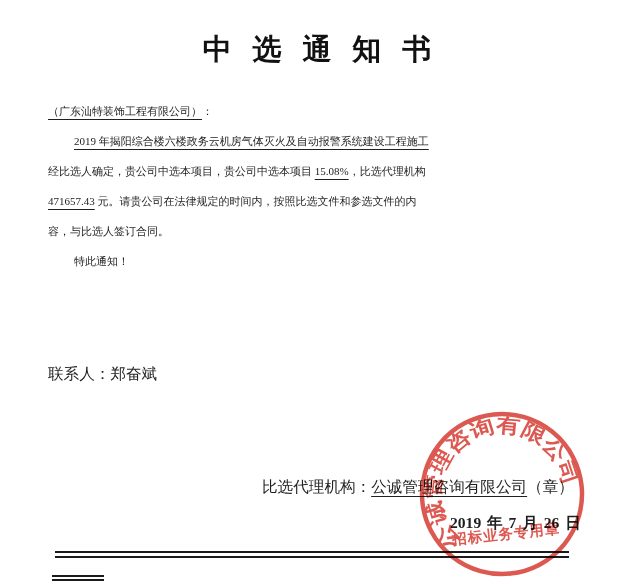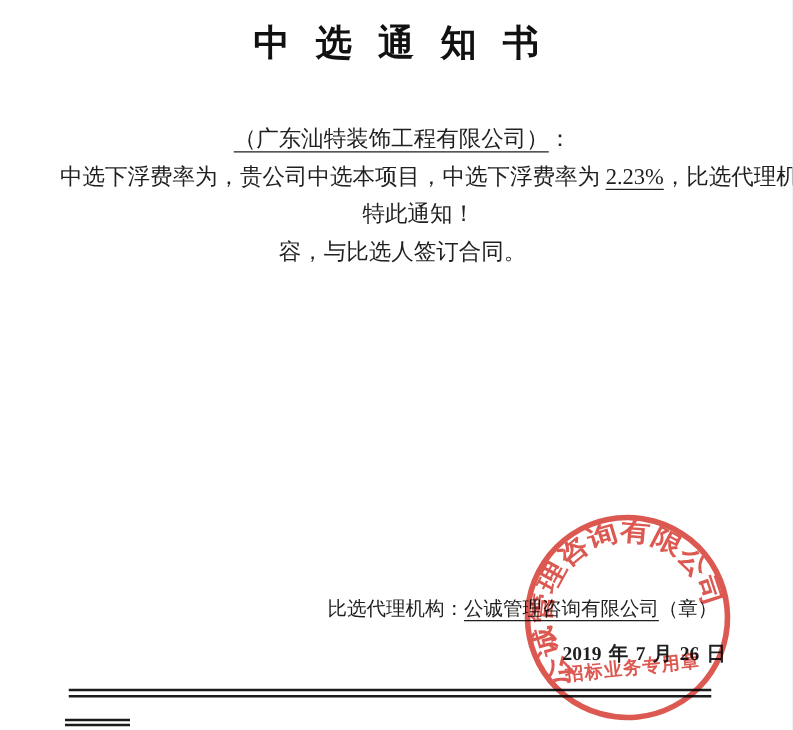--- a/index.html
+++ b/index.html
@@ -5,31 +5,30 @@
   html,body{margin:0;padding:0;background:#e8e8e8;}
   .page{
     position:relative;
     width:634px;height:584px;
     background:#ffffff;
     overflow:hidden;
     font-family:"Liberation Serif","DejaVu Serif",serif;
     color:#1f1f1f;
   }
   .doc-title{
-    position:absolute;top:15px;left:0;width:634px;
+    position:absolute;top:30px;left:0;width:634px;
     text-align:center;
     font-size:29px;font-weight:bold;
     letter-spacing:0.72em;padding-left:0.72em;box-sizing:border-box;
     color:#111;
   }
   .body-block{
     position:absolute;left:48px;top:96px;width:548px;
-    font-size:18px;line-height:30px;
+    font-size:11px;line-height:30px;
     white-space:nowrap;
-    text-align:center;
   }
   .bline{white-space:nowrap;}
   .indent{text-indent:26px;}
   .u{text-decoration:underline;text-underline-offset:4px;text-decoration-thickness:1px;}
   .contact-block{
     position:absolute;left:48px;top:358px;
     font-size:15.6px;line-height:31px;white-space:nowrap;
   }
   .phone-tail{filter:blur(1px);opacity:0.72;letter-spacing:1px;}
   .sign-block{
@@ -57,26 +56,29 @@
 </style>
 </head>
 <body>
 
 <div class="page">
 
   <div class="doc-title">中选通知书</div>
 
   <div class="body-block">
     <div class="bline"><span class="u">（广东汕特装饰工程有限公司）</span><span>：</span></div>
-    <div class="bline"><span>中选下浮费率为，贵公司中选本项目，中选下浮费率为 </span><span class="u">2.23%</span><span>，比选代理机构</span></div>
+    <div class="bline indent"><span class="u">2019 年揭阳综合楼六楼政务云机房气体灭火及自动报警系统建设工程施工</span></div>
+    <div class="bline"><span>经比选人确定，贵公司中选本项目，贵公司中选本项目 </span><span class="u">15.08%</span><span>，比选代理机构</span></div>
+    <div class="bline"><span class="u">471657.43</span><span> 元。请贵公司在法律规定的时间内，按照比选文件和参选文件的内</span></div>
+    <div class="bline"><span>容，与比选人签订合同。</span></div>
     <div class="bline indent"><span>特此通知！</span></div>
-    <div class="bline"><span>容，与比选人签订合同。</span></div>
   </div>
 
   <div class="contact-block">
+    <div class="bline"><span>联系人：</span><span>郑奋斌</span></div>
   </div>
 
   <div class="sign-block"><span>比选代理机构：</span><span class="u">公诚管理咨询有限公司</span><span>（章）</span></div>
   <div class="date-line">2019 年 7 月 26 日</div>
 
   <div class="rule-long"></div>
   <div class="rule-short"></div>
 
   <svg class="seal" viewBox="0 0 182 182" xmlns="http://www.w3.org/2000/svg">
     <circle cx="91" cy="91" r="80" fill="none" stroke="#d8423a" stroke-width="4.5"></circle>

